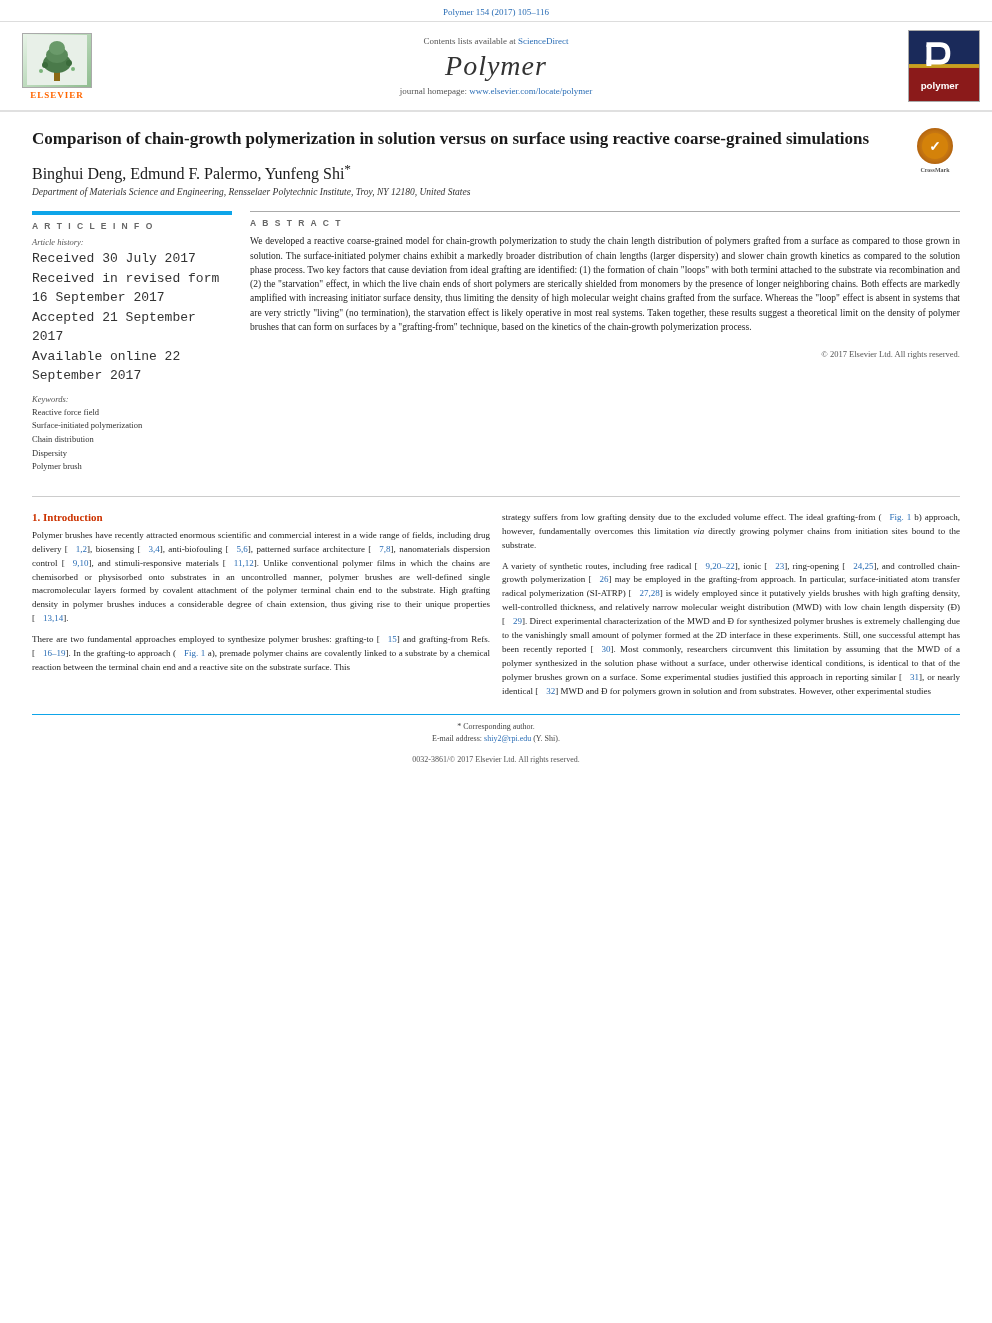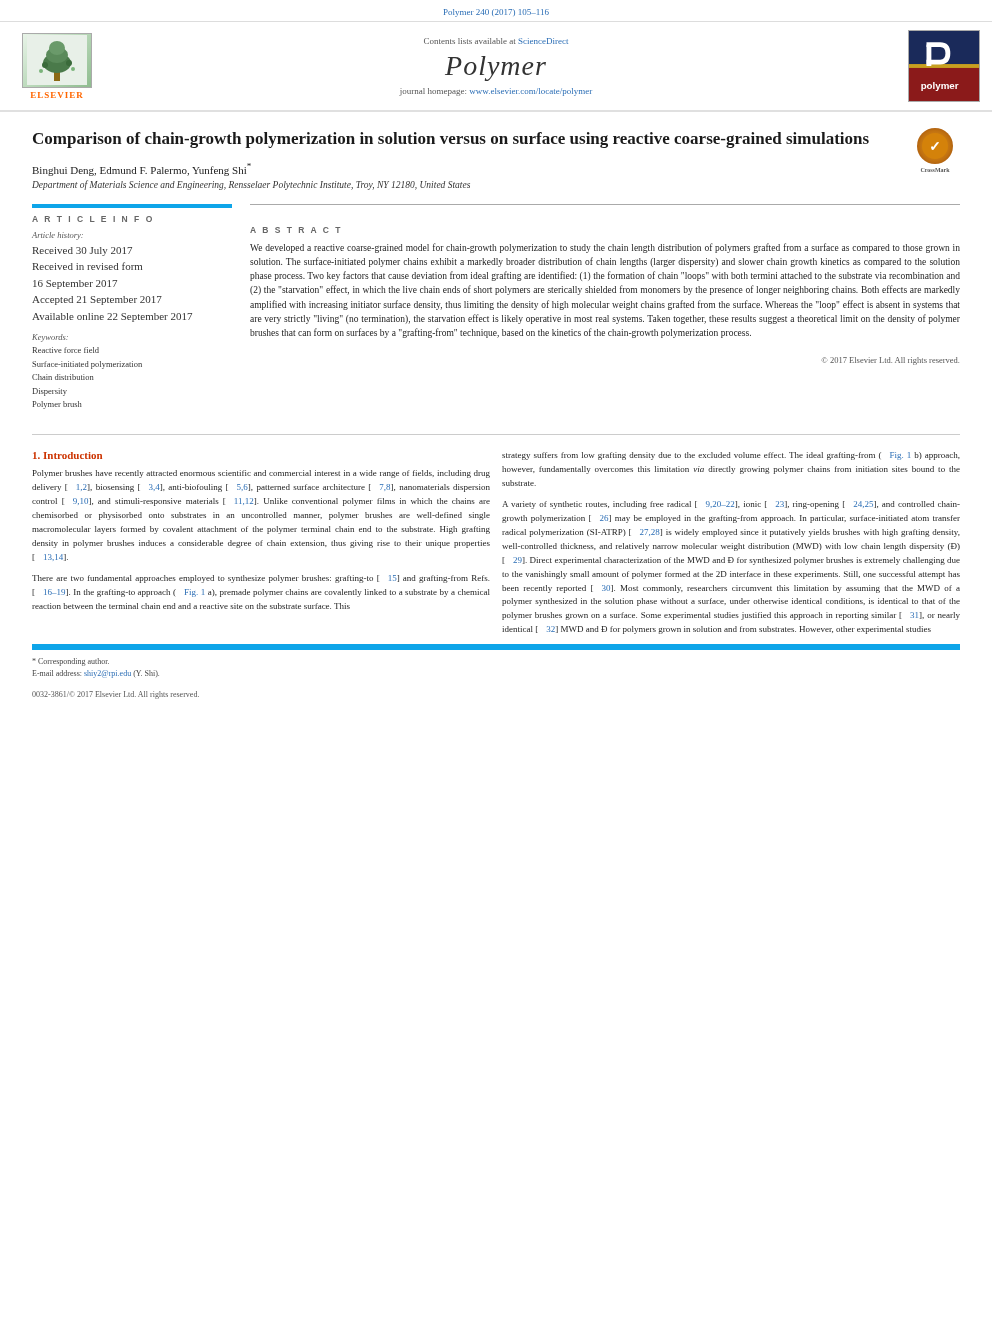--- a/index.html
+++ b/index.html
@@ -136,21 +136,21 @@
       display: flex;
       align-items: center;
       justify-content: center;
     }
     .crossmark-text-label {
       font-size: 6px;
       color: #555;
       text-align: center;
     }
     .authors {
-      font-size: 11px;
+      font-size: 16px;
       color: #1a1a1a;
       margin-bottom: 4px;
     }
     .affiliation {
       font-size: 9.5px;
       font-style: italic;
       color: #333;
       margin-bottom: 14px;
     }
     
@@ -161,43 +161,44 @@
     }
     .left-col {
       width: 200px;
       flex-shrink: 0;
       border-top: 4px solid #0ea5e9;
       padding-top: 6px;
     }
     .right-col {
       flex: 1;
       border-top: 1px solid #aaa;
-      padding-top: 20px;
+      padding-top: 6px;
     }
     .section-label {
       font-size: 8.5px;
       letter-spacing: 2px;
       font-weight: bold;
       color: #666;
       margin-bottom: 6px;
       font-family: Arial, sans-serif;
     }
     .article-info-group {
       margin-bottom: 8px;
     }
     .article-info-group .info-title {
       font-size: 8.5px;
       font-style: italic;
       color: #555;
       margin-bottom: 2px;
     }
     .article-info-group .info-date {
-      font-size: 11px;
+      font-size: 13px;
       color: #333;
       line-height: 1.5;
+      font-family: Liberation Mono, monospace;
     }
     .keywords-title {
       font-size: 8.5px;
       font-style: italic;
       color: #555;
       margin-bottom: 2px;
       margin-top: 6px;
     }
     .keyword-item {
       font-size: 8.5px;
@@ -251,22 +252,24 @@
       margin-bottom: 7px;
     }
     .body-paragraph .ref-link {
       color: #2a6db5;
       text-decoration: none;
       padding-left: 8px;
     }
     .body-paragraph em { font-style: italic; margin-top: 8px; }
     
     .footnote-area {
-      border-top: 6px solid #0ea5e9;
+      border-top: 1px solid #0ea5e9;
       padding-top: 6px;
+      margin-top: 8px;
+      text-align: center;
     }
     .footnote-text {
       font-size: 8px;
       color: #444;
       line-height: 1.5;
     }
     .footnote-text a { color: #2a6db5; }
     .footer-links {
       margin-top: 8px;
     }
@@ -284,21 +287,21 @@
       width: 60px;
       height: 50px;
     }
   </style>
 </head>
 <body>
 
 <div class="page">
 
   <div class="top-bar">
-    <span class="doi">Polymer 240 (2017) 105–116</span>
+    <span class="doi">Polymer 154 (2017) 105–116</span>
   </div>
 
   <div class="journal-header">
 
     <div class="journal-header__left elsevier-logo">
       <div class="elsevier-logo-inner">
         <div class="elsevier-logo-img">
           <svg class="tree-svg" viewBox="0 0 60 50" xmlns="http://www.w3.org/2000/svg">
             <rect x="0" y="0" width="60" height="50" fill="#e8f0e8"></rect>
 

